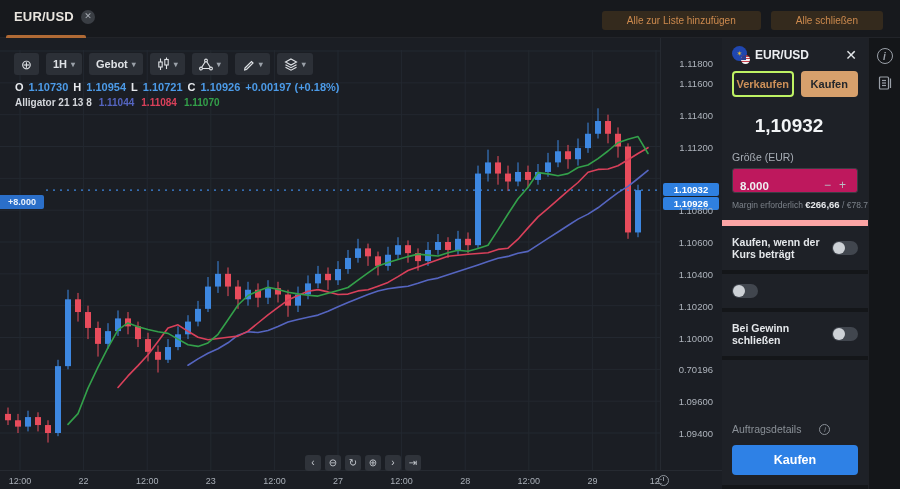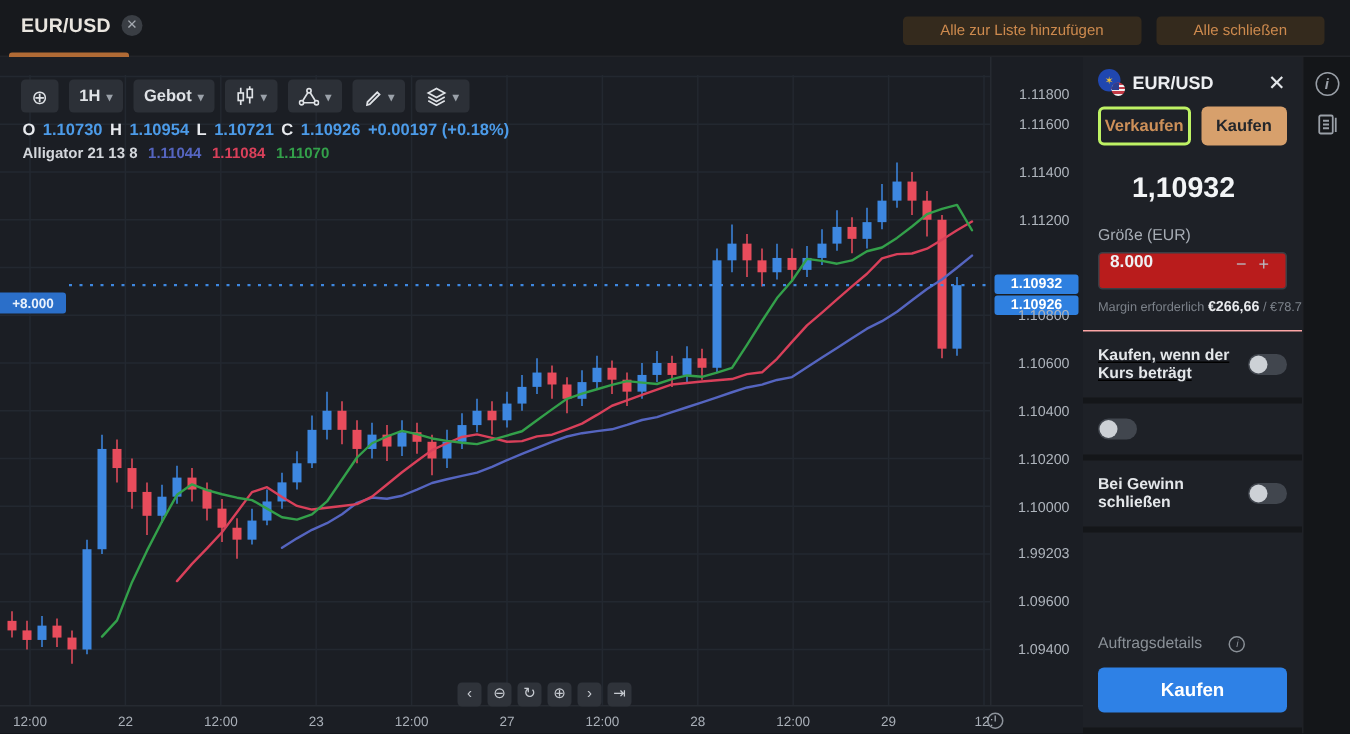--- a/index.html
+++ b/index.html
@@ -62,29 +62,29 @@
   .flag-us::after { content:""; position:absolute; left:0; top:0; width:4.5px; height:4.5px; background:#2c3f8f; }
   .panel-pair { color:#eceef1; font-size:12px; font-weight:bold; flex:1; }
   .panel-close { background:none; border:none; color:#e4e7ea; font-size:14px; cursor:pointer; line-height:1; padding:0 1px; font-family:inherit; }
   .side-toggle { display:flex; gap:7px; padding:2px 10px 10px 10px; }
   .sell-btn { flex:1; height:26px; background:transparent; border:2px solid #bef264; border-radius:4px;
               color:#cd9059; font-size:11px; font-weight:bold; font-family:inherit; cursor:pointer; }
   .buy-btn-small { flex:1; height:26px; background:#d7a06c; border:none; border-radius:4px;
               color:#23262b; font-size:11px; font-weight:bold; font-family:inherit; cursor:pointer; }
   .panel-price { text-align:center; color:#f2f4f6; font-size:19px; font-weight:bold; padding:8px 12px 12px 0; }
   .size-label { color:#a7adb5; font-size:10.5px; padding:2px 10px 5px 10px; }
-  .size-input { margin:0 10px; height:25px; background:#b91c1c; border:1px solid #3a3e45; border-radius:3px;
-                display:flex; align-items:flex-start; padding:0 7px; }
+  .size-input { margin:0 10px; height:25px; background:#be185d; border:1px solid #3a3e45; border-radius:3px;
+                display:flex; align-items:flex-end; padding:0 7px; }
   .size-value { flex:1; color:#eef0f2; font-size:11.5px; font-weight:bold; background:transparent; border:none; font-family:inherit; width:50px; }
   .stepper { background:none; border:none; color:#b9bec5; font-size:12px; cursor:pointer; padding:0 4px; font-family:inherit; }
   .margin-row { padding:6px 10px 10px 10px; font-size:8.5px; color:#7c828a; white-space:nowrap; }
   .margin-val { color:#e8eaed; font-weight:bold; font-size:9.5px; }
   .toggle-row { display:flex; align-items:center; justify-content:space-between; padding:10px 10px; }
   .toggle-row .t-label { color:#e4e7ea; font-size:10.5px; font-weight:bold; padding-right:6px; }
-  .buyif-row { border-top:1px solid #fca5a5;text-decoration:underline; }
+  .buyif-row { border-top:6px solid #fca5a5; }
   .switch { position:relative; width:26px; height:14px; background:#41464e; border-radius:7px; flex:0 0 auto; cursor:pointer; }
   .switch::after { content:""; position:absolute; left:1px; top:1px; width:12px; height:12px; border-radius:50%; background:#cdd1d6; }
   .panel-bottom { flex:1; display:flex; flex-direction:column; justify-content:flex-end; padding:10px; }
   .order-details { color:#8a9097; font-size:10.5px; margin-bottom:10px; display:flex; align-items:center; gap:18px; }
   .info-dot { width:11px; height:11px; border:1px solid #8a9097; border-radius:50%; font-size:7px; display:flex;
               align-items:center; justify-content:center; font-style:italic; }
   .cta-buy { height:30px; width:100%; background:#2e81e6; border:none; border-radius:4px; color:#fff;
              font-size:12.5px; font-weight:bold; font-family:inherit; cursor:pointer; }
 
   
@@ -274,21 +274,21 @@
       <div class="price-badge" style="top:159px;">1.10926</div>
     <span class="pa-label" style="top: 8px; margin-top: 12px;">1.11800</span>
         <span class="pa-label" style="top: 39.8333px;">1.11600</span>
         <span class="pa-label" style="top: 71.6667px;">1.11400</span>
         <span class="pa-label" style="top: 103.5px;">1.11200</span>
         <span class="pa-label" style="top: 167.167px;">1.10800</span>
         <span class="pa-label" style="top: 199px;">1.10600</span>
         <span class="pa-label" style="top: 230.833px;">1.10400</span>
         <span class="pa-label" style="top: 262.667px;">1.10200</span>
         <span class="pa-label" style="top: 294.5px;">1.10000</span>
-        <span class="pa-label" style="top: 326.333px;">1.99203</span>
+        <span class="pa-label" style="top: 326.333px;">0.70196</span>
         <span class="pa-label" style="top: 358.167px;">1.09600</span>
         <span class="pa-label" style="top: 390px;">1.09400</span>
       </div>
 
     <div class="left-badge" style="top:157px;">+8.000</div>
 
     <div class="time-axis" id="time-axis">
       <span class="ta-clock"></span>
     <span class="ta-label" style="left: 20px;">12:00</span>
         <span class="ta-label" style="left: 83.6px;">22</span>

